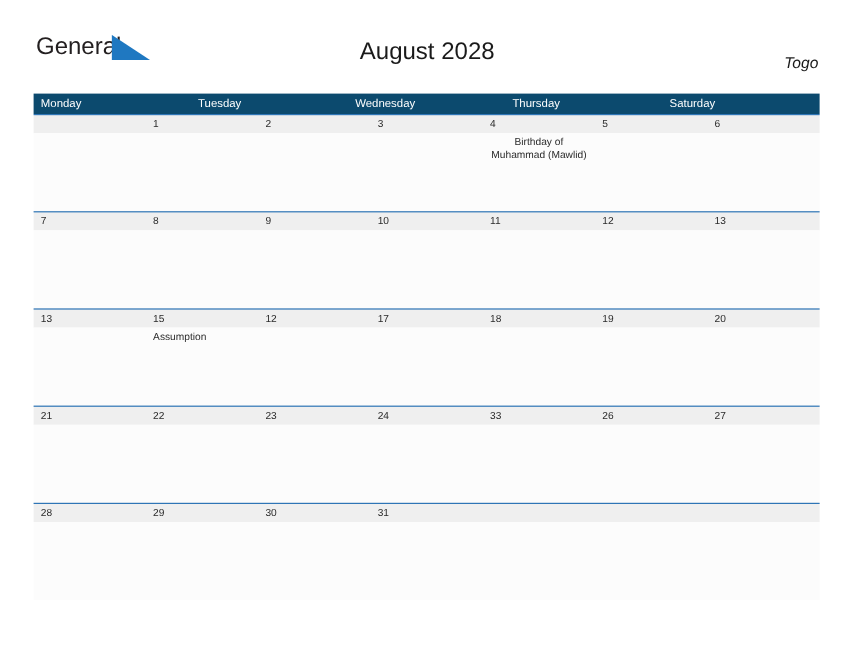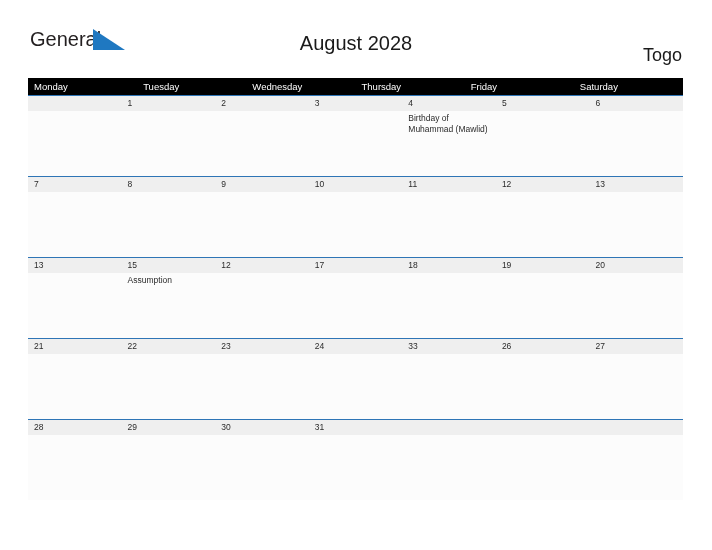--- a/index.html
+++ b/index.html
@@ -71,36 +71,37 @@
     color: #1a1a1a;
     font-family: "Liberation Sans", sans-serif;
     font-weight: normal;
     letter-spacing: 0px;
   }
 
   .country {
     position: absolute;
     right: 30px;
     top: 45px;
-    font-size: 18px;
+    font-size: 13px;
     color: #1a1a1a;
     font-family: "Liberation Sans", sans-serif;
+    font-style: italic;
   }
 
   
   .calendar {
     position: absolute;
     left: 28px;
     top: 78px;
     width: 655px;
   }
 
   .weekdays {
     display: flex;
-    background: #000000;
+    background: #0c4a6e;
     height: 17px;
   }
   .weekday {
     flex: 1 1 0;
     color: #ffffff;
     font-size: 9.5px;
     line-height: 17px;
     padding-left: 6px;
     box-sizing: border-box;
     font-family: "Liberation Sans", sans-serif;
@@ -127,21 +128,21 @@
     padding-left: 6px;
     box-sizing: border-box;
     font-family: "Liberation Sans", sans-serif;
   }
 
   .week .eventsrow {
     display: flex;
     background: #fcfcfc;
     min-height: 65px;
   }
-  .week.week-1 .eventsrow { min-height: 65px; }
+  .week.week-1 .eventsrow { min-height: 65px; text-align: center; }
 
   .eventcell {
     flex: 1 1 0;
     padding: 2px 6px 0 6px;
     box-sizing: border-box;
   }
   .event {
     font-size: 8.5px;
     line-height: 10.5px;
     color: #2b2b2b;
@@ -172,21 +173,20 @@
 
   </div>
 
   <div class="calendar">
 
     <div class="weekdays">
       <div class="weekday">Monday</div>
       <div class="weekday">Tuesday</div>
       <div class="weekday">Wednesday</div>
       <div class="weekday">Thursday</div>
-      <div class="weekday">Friday</div>
       <div class="weekday">Saturday</div>
     </div>
 
     <div class="week week-1">
       <div class="datebar">
         <div class="daynum"></div>
         <div class="daynum">1</div>
         <div class="daynum">2</div>
         <div class="daynum">3</div>
         <div class="daynum">4</div>

